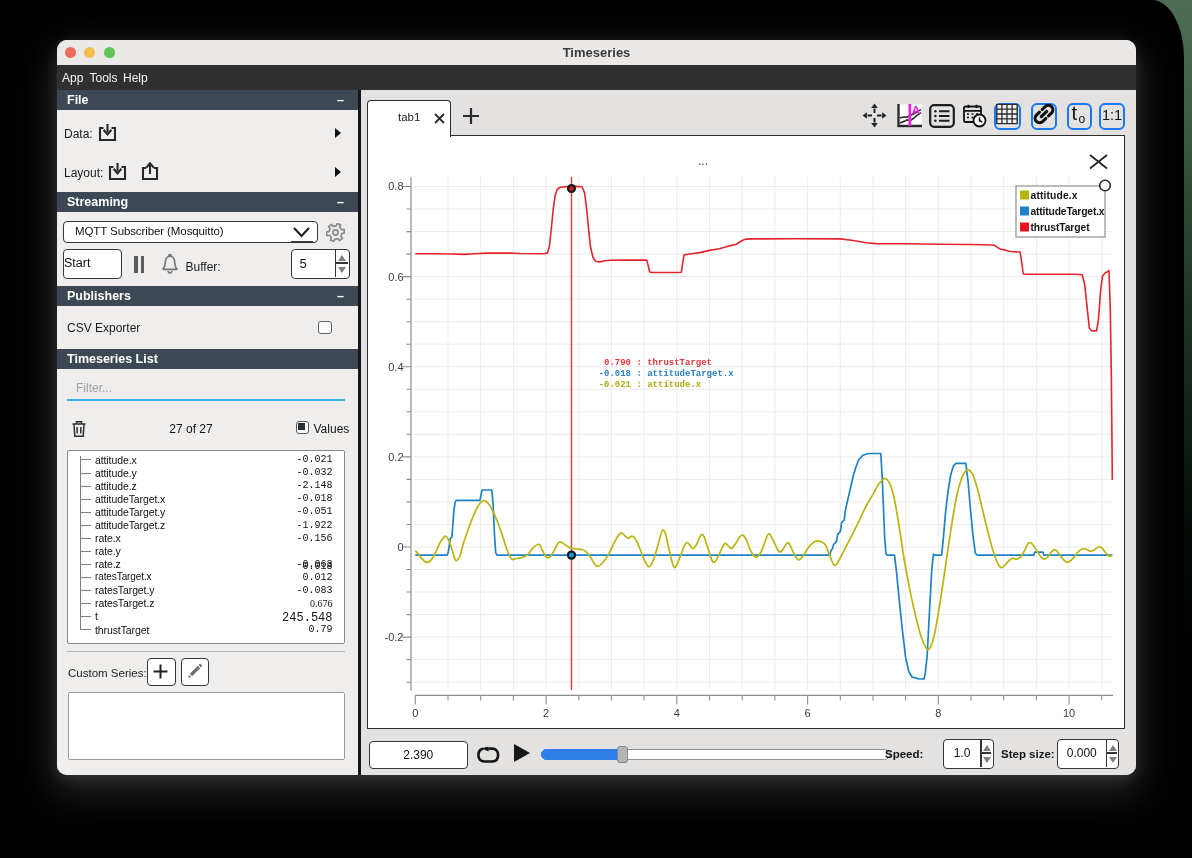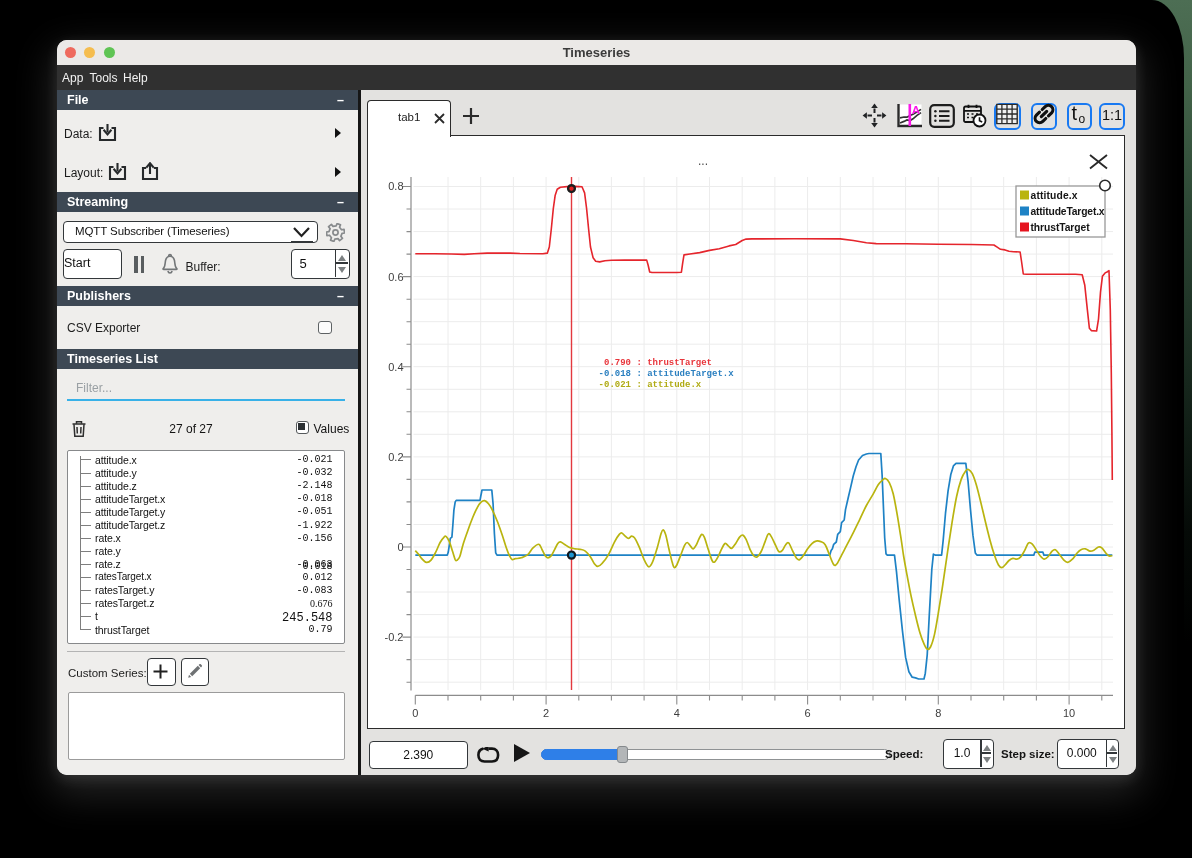--- a/index.html
+++ b/index.html
@@ -72,21 +72,21 @@
           <path d="M9 12 V2.6" stroke="#26292b" stroke-width="2.1"></path>
           <path d="M5.3 5.6 L9 1.2 L12.7 5.6" fill="none" stroke="#26292b" stroke-width="2.1"></path>
         </svg></div>
 <div class="abs arrowr" style="left:278px;top:127px"></div>
 
 <div class="abs shdr" style="top:151.5px">
         <span class="t">Streaming</span>
         <span class="m">–</span>
       </div>
 <div class="abs whitebox" style="left:6px;top:181px;width:255px;height:21.5px">
-  <span style="position:absolute;left:11px;top:3px;font-size:11.5px;letter-spacing:-0.1px;color:#111">MQTT Subscriber (Timeseries)</span>
+  <span style="position:absolute;left:11px;top:3px;font-size:11.5px;letter-spacing:-0.1px;color:#111">MQTT Subscriber (Mosquitto)</span>
   <svg style="position:absolute;right:7px;top:5px" width="17" height="11" viewBox="0 0 17 11">
           <path d="M1 1 L8.5 9 L16 1" fill="none" stroke="#222" stroke-width="2.2"></path>
         </svg>
   <div style="position:absolute;right:4px;bottom:-1.7px;width:22px;height:2.5px;background:#33373a"></div>
 </div>
 <div class="abs" style="left:269px;top:183px"><svg width="19" height="19" viewBox="0 0 19 19">
           <path d="M15.51,6.78 L18.06,6.42 L18.59,10.00 L16.04,10.39 L14.86,13.35 L16.45,15.38 L13.61,17.62 L12.00,15.61 L8.85,16.07 L7.88,18.46 L4.52,17.12 L5.46,14.72 L3.49,12.22 L0.94,12.58 L0.41,9.00 L2.96,8.61 L4.14,5.65 L2.55,3.62 L5.39,1.38 L7.00,3.39 L10.15,2.93 L11.12,0.54 L14.48,1.88 L13.54,4.28 Z" fill="none" stroke="#888b8d" stroke-width="1.7" stroke-linejoin="round"></path>
           <circle cx="9.5" cy="9.5" r="2.6" fill="none" stroke="#888b8d" stroke-width="1.7"></circle>
         </svg></div>
 <div class="abs whitebox" style="left:6px;top:209px;width:59px;height:30px;font-size:12.5px;color:#111;text-align:left;line-height:27px">Start</div>

